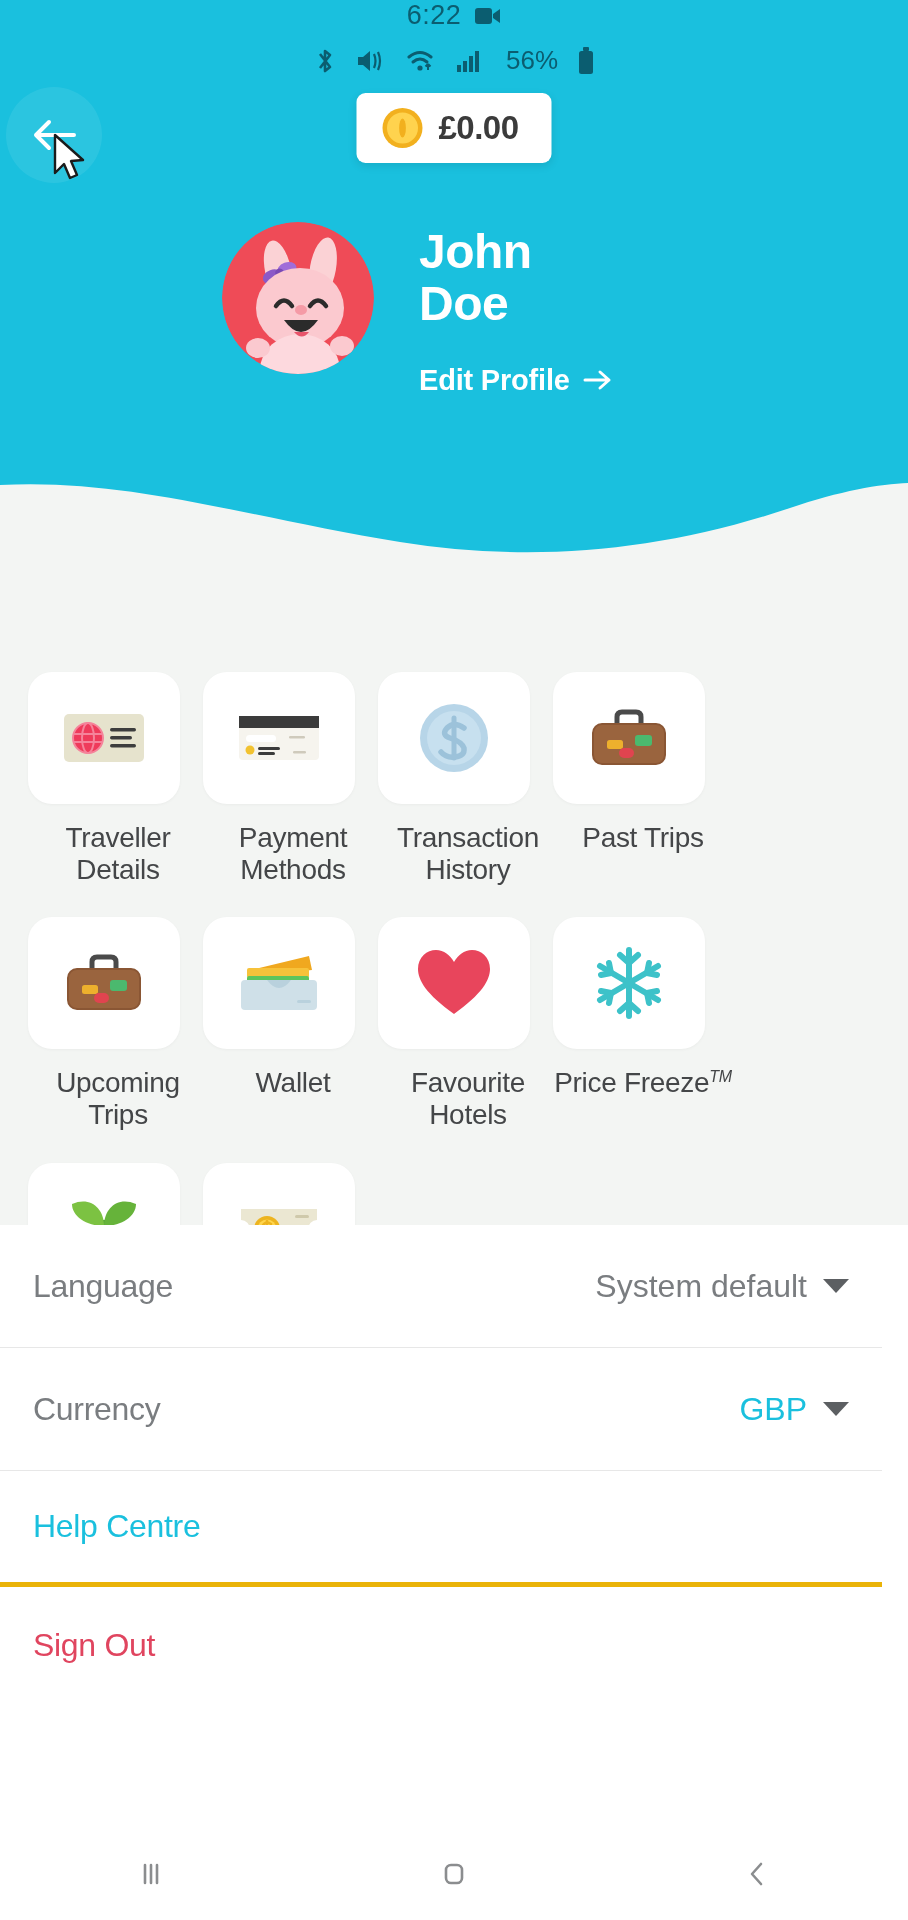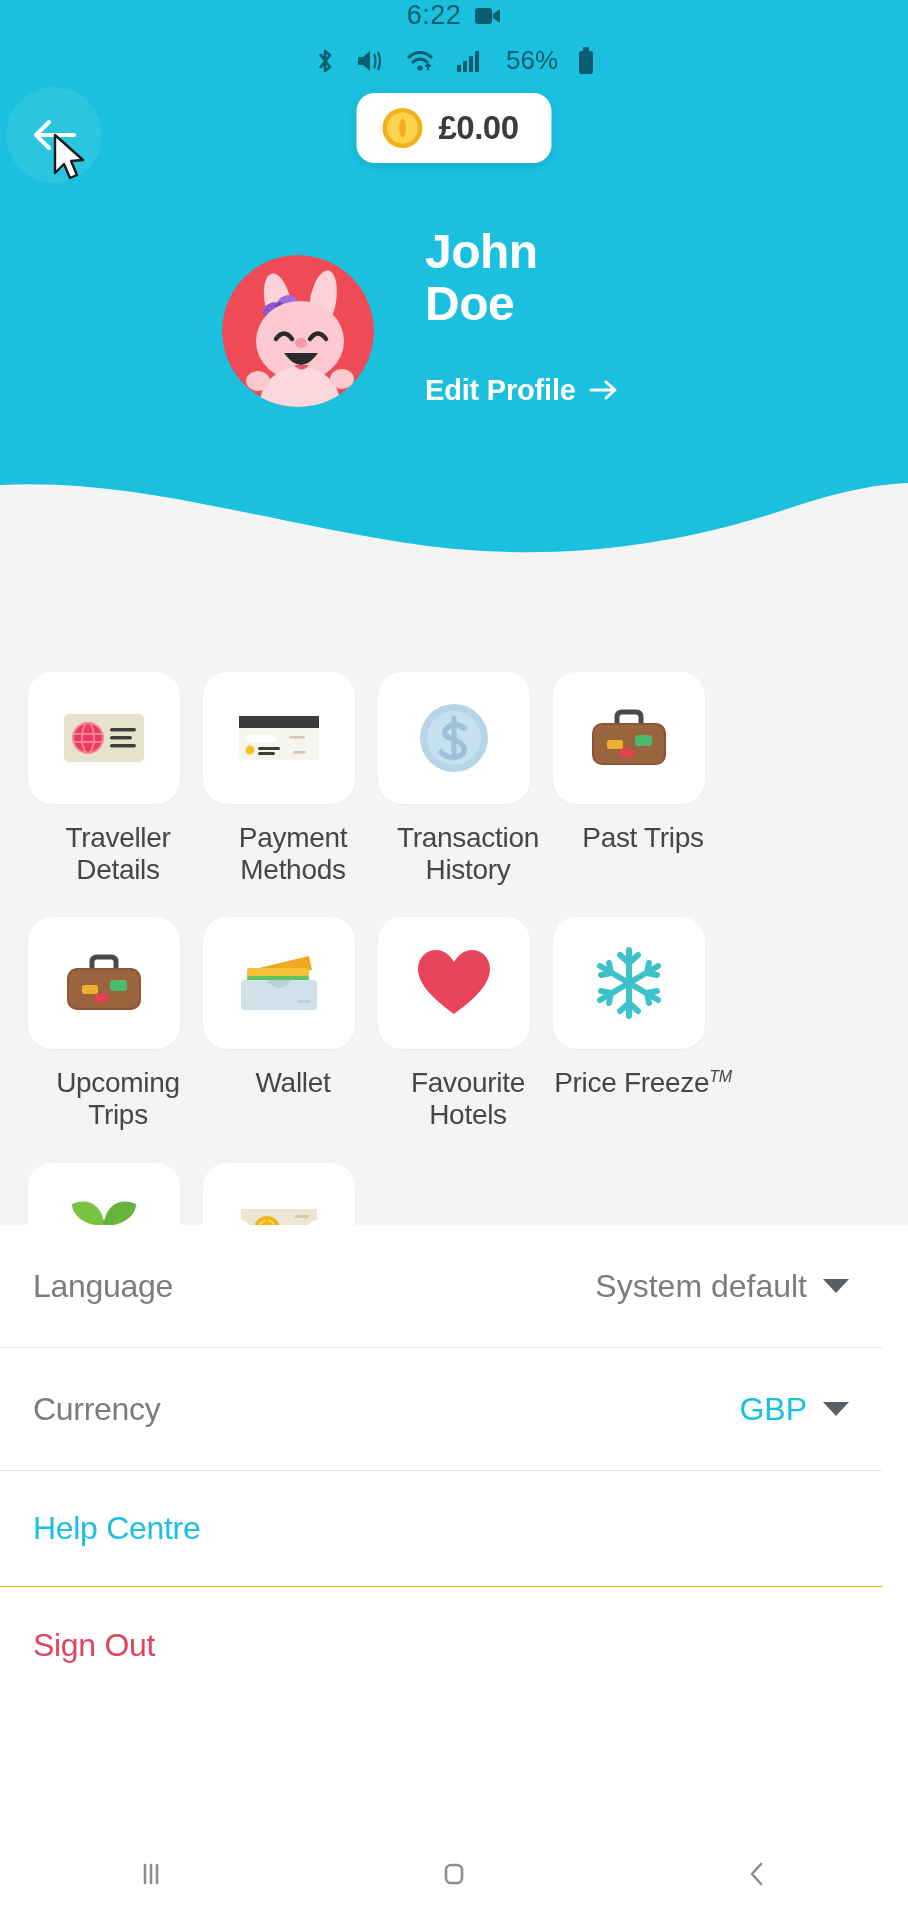--- a/index.html
+++ b/index.html
@@ -38,36 +38,36 @@
     width:96px; height:96px; border-radius:50%;
     background:rgba(255,255,255,.08);
     display:flex; align-items:center; justify-content:center;
   }
   .cursor { position:absolute; left:52px; top:133px; width:38px; height:50px; }
 
   
   .balance {
     position:absolute; left:50%; transform:translateX(-50%); top:93px;
     height:70px; min-width:195px;
-    background:#fff; border-radius:18px;
+    background:#fff; border-radius:9px;
     display:flex; align-items:center; gap:14px;
     padding:11px 24px;
     box-shadow:0 3px 9px rgba(0,0,0,.10);
   }
   .coin { width:44px; height:44px; flex:0 0 44px; }
   .balance-amt { font-size:33px; font-weight:bold; color:#3b3b3b; letter-spacing:-.5px; }
 
   
   .profile { position:absolute; left:0; top:222px; width:764px;
-             display:flex; align-items:flex-end; padding-left:222px;gap:6px; }
+             display:flex; align-items:flex-start; padding-left:222px; }
   .avatar { width:152px; height:152px; border-radius:50%; overflow:hidden; flex:0 0 152px; }
   .pinfo { margin-left:45px; padding-top:4px; }
   .pname { font-size:48px; font-weight:bold; color:#ffffff; line-height:1.08; letter-spacing:-.5px; }
   .editprofile {
-    margin-top:44px; display:flex; align-items:center; gap:13px;
+    margin-top:34px; display:flex; align-items:center; gap:13px;
     font-size:29px; font-weight:bold; color:#ffffff; letter-spacing:-.2px;
   }
   .arrow-right { display:block; }
 
   
   .gridwrap {
     position:absolute; top:600px; left:0; width:908px; height:625px;
     background:#f3f5f3; padding-top:72px;
   }
   .grid { display:flex; flex-wrap:wrap; padding:0 28px; }
@@ -87,21 +87,21 @@
   
   .list { position:absolute; top:1225px; left:0; width:882px; background:#fff; }
   .row {
     height:123px; display:flex; align-items:center; justify-content:space-between;
     padding:0 33px; border-bottom:1px solid #e7e7e7;
   }
   .row-label { font-size:32px; color:#7a7d80; letter-spacing:-.3px; }
   .row-value { display:flex; align-items:center; gap:16px; font-size:32px; color:#7a7d80; }
   .row-value.accent { color:#1ac0de; }
   .caret { width:0;height:0;border-left:13px solid transparent;border-right:13px solid transparent;border-top:14px solid #5c5f62; }
-  .linkrow { height:116px; display:flex; align-items:center; padding:0 33px; border-bottom:1px solid #eab308; }
+  .linkrow { height:116px; display:flex; align-items:center; padding:0 33px; border-bottom:5px solid #eab308; }
   .linktext { font-size:32px; color:#1ac0de; letter-spacing:-.3px; }
   .linktext.danger { color:#e0455f; }
   .linkrow.last { border-bottom:none; }
 
   
   .navbar {
     position:absolute; bottom:0; left:0; width:908px; height:92px;
     background:#ffffff; display:flex; align-items:center; justify-content:space-around;
   }
   .navbtn { width:110px; height:92px; display:flex; align-items:center; justify-content:center; }

